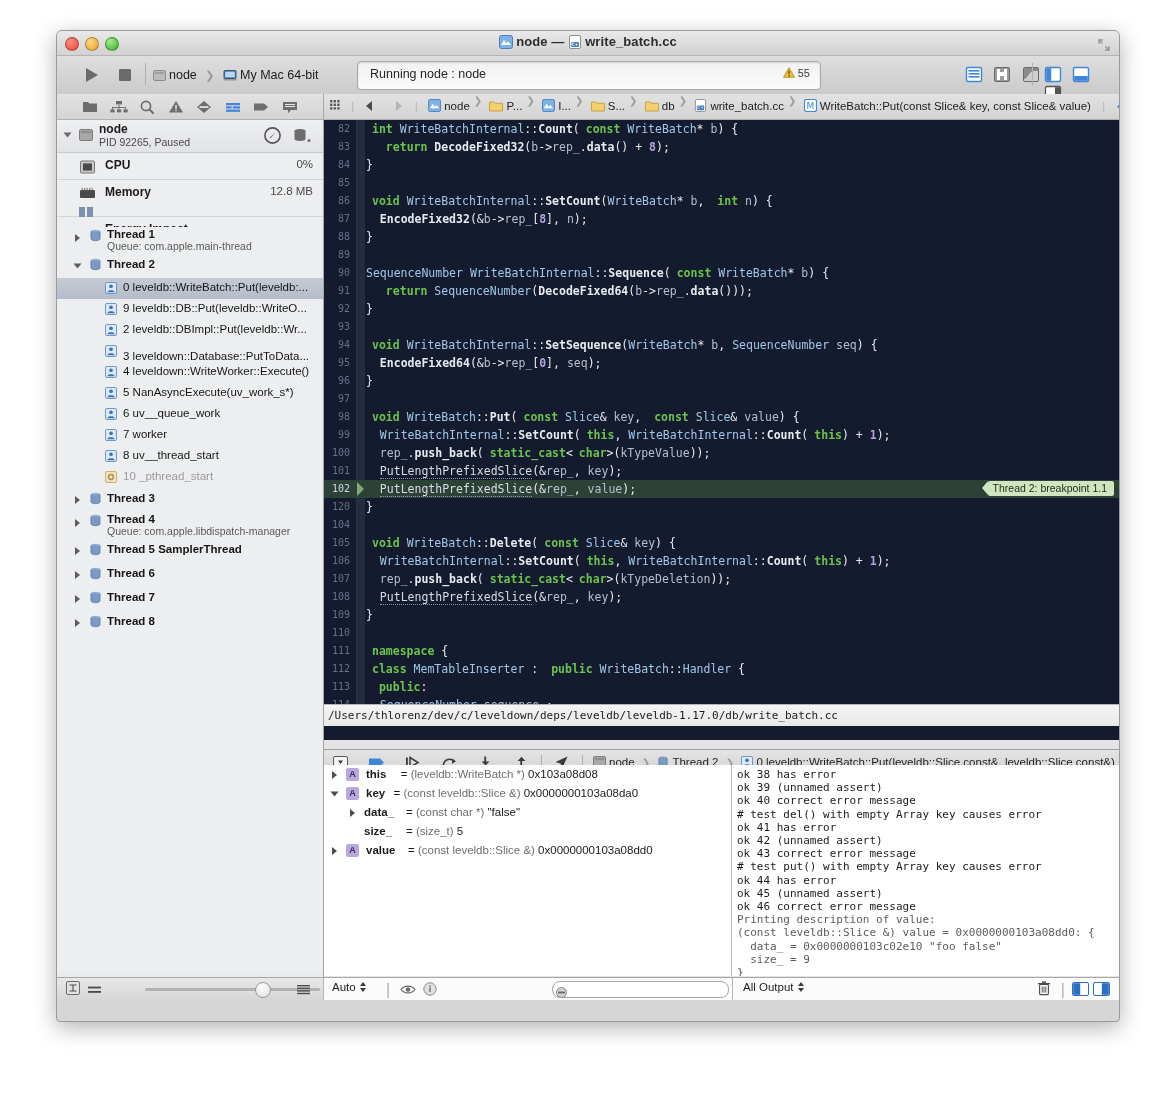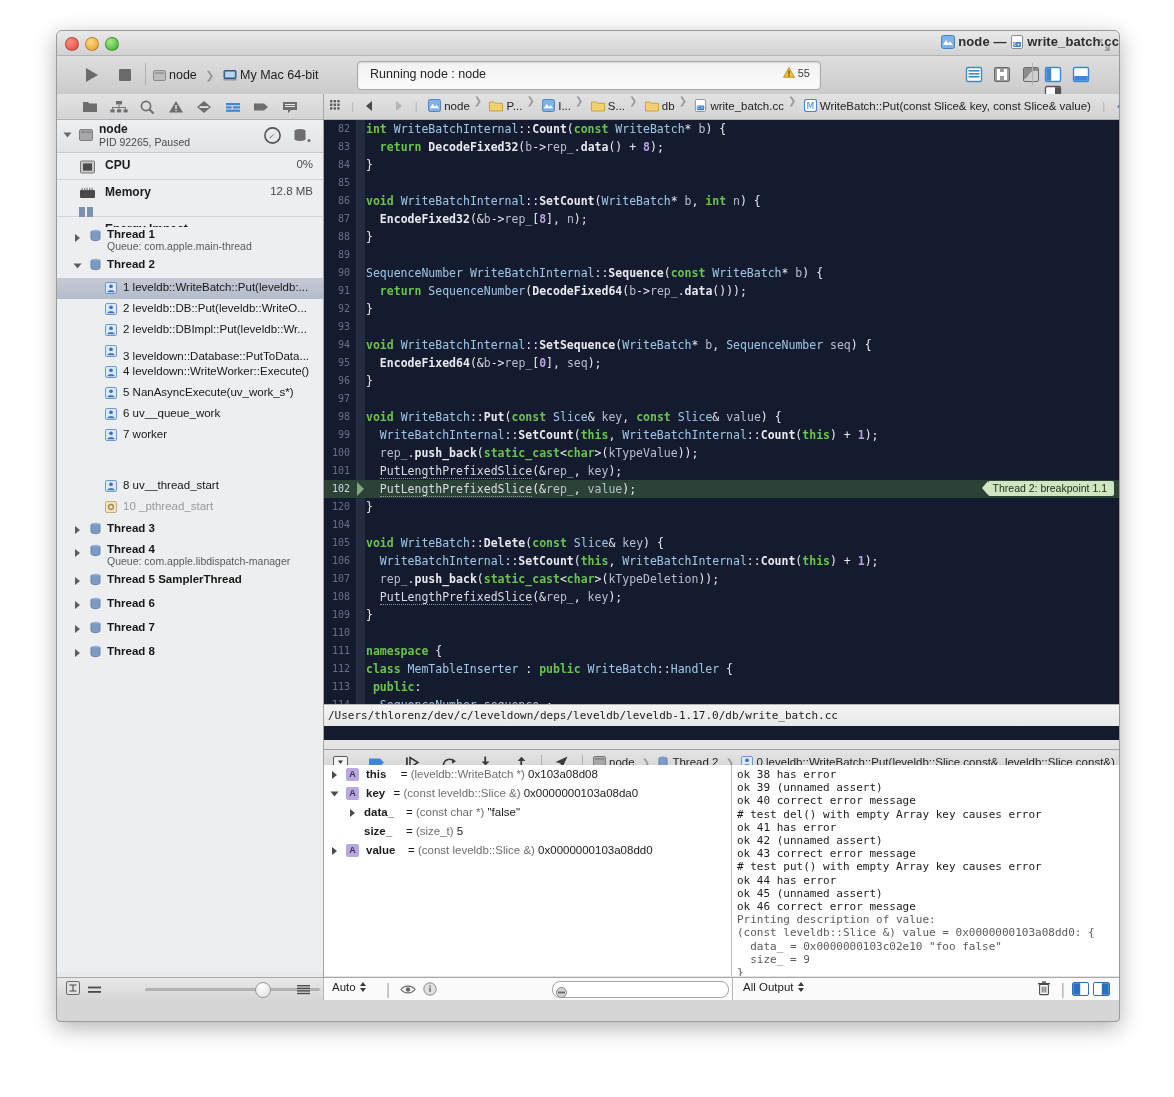--- a/index.html
+++ b/index.html
@@ -38,21 +38,21 @@
   .traffic {
     position: absolute; top: 6px;
     width: 12px; height: 12px; border-radius: 50%;
     border: 1px solid rgba(0,0,0,.25);
   }
   .tl-close { left: 8px;  background: radial-gradient(circle at 35% 30%, #ff8b7f, #e0493c); }
   .tl-min   { left: 28px; background: radial-gradient(circle at 35% 30%, #ffd783, #e5a022); }
   .tl-max   { left: 48px; background: radial-gradient(circle at 35% 30%, #a6ec86, #35ab2d); }
   #title-text {
     position: absolute; left: 0; right: 0; top: 3px;
-    text-align: right;
+    text-align: center;
     font-size: 13px; color: #2d2d2d; font-weight: 600;
     letter-spacing: .1px;
   }
   .title-icon {
     display: inline-block; vertical-align: -3px;
     width: 14px; height: 14px; margin-right: 3px;
   }
   #fullscreen-icon {
     position: absolute; right: 9px; top: 6px;
     width: 12px; height: 12px; opacity: .55;
@@ -267,21 +267,21 @@
     border-radius: 2px;
   }
   #bp-badge:before {
     content: ""; position: absolute;
     left: -6px; top: 0;
     border-top: 7.5px solid transparent;
     border-bottom: 7.5px solid transparent;
     border-right: 6px solid #cfe6c0;
   }
   
-  .k  { color: #6ac34e; font-weight: bold; }        
+  .k  { color: #6ac34e; font-weight: bold; padding-left: 6px; }        
   .ty { color: #9fc8e8; }                            
   .fn { color: #e8eaf0; font-weight: bold; }         
   .pl { color: #e8eaf0; }                            
   .mb { color: #b7becf; }                            
   .nu { color: #b6a2e0; font-weight: bold; }         
   .macro { color: #d8dbe4; border-bottom: 1px dotted #8b93a8; }
   #filepath {
     position: absolute; left: 0; top: 610px;
     width: 795px; height: 21px; line-height: 21px;
     background: linear-gradient(to bottom, #f4f4f4, #e8e8e8);
@@ -681,29 +681,29 @@
                   <path d="M1.8 2.2 L1.8 9 C1.8 10 3.7 10.8 6 10.8 C8.3 10.8 10.2 10 10.2 9 L10.2 2.2" fill="#7b9bc4" stroke="#4f6b91" stroke-width="0.6"></path>
                 </svg></span>
               <span class="tname" style="left:50px;top:4px;">Thread 2</span>
             </div>
             <div class="trow sel" style="height: 21px;">
               <span style="position:absolute;left:48px;top:4px;"><svg width="12" height="12" viewBox="0 0 13 13">
                   <rect x="0.5" y="0.5" width="12" height="12" rx="1.5" fill="#dce8f6" stroke="#5c8fc4"></rect>
                   <circle cx="6.5" cy="4.6" r="2" fill="#3f72b0"></circle>
                   <path d="M2.6 11 C2.6 8.2 10.4 8.2 10.4 11 Z" fill="#3f72b0"></path>
                 </svg></span>
-              <span class="frame-label" style="left:66px;top:3px;">1 leveldb::WriteBatch::Put(leveldb:...</span>
+              <span class="frame-label" style="left:66px;top:3px;">0 leveldb::WriteBatch::Put(leveldb:...</span>
             </div>
             <div class="trow" style="height: 21px;">
               <span style="position:absolute;left:48px;top:4px;"><svg width="12" height="12" viewBox="0 0 13 13">
                   <rect x="0.5" y="0.5" width="12" height="12" rx="1.5" fill="#dce8f6" stroke="#5c8fc4"></rect>
                   <circle cx="6.5" cy="4.6" r="2" fill="#3f72b0"></circle>
                   <path d="M2.6 11 C2.6 8.2 10.4 8.2 10.4 11 Z" fill="#3f72b0"></path>
                 </svg></span>
-              <span class="frame-label" style="left:66px;top:3px;">2 leveldb::DB::Put(leveldb::WriteO...</span>
+              <span class="frame-label" style="left:66px;top:3px;">9 leveldb::DB::Put(leveldb::WriteO...</span>
             </div>
             <div class="trow" style="height: 21px;">
               <span style="position:absolute;left:48px;top:4px;"><svg width="12" height="12" viewBox="0 0 13 13">
                   <rect x="0.5" y="0.5" width="12" height="12" rx="1.5" fill="#dce8f6" stroke="#5c8fc4"></rect>
                   <circle cx="6.5" cy="4.6" r="2" fill="#3f72b0"></circle>
                   <path d="M2.6 11 C2.6 8.2 10.4 8.2 10.4 11 Z" fill="#3f72b0"></path>
                 </svg></span>
               <span class="frame-label" style="left:66px;top:3px;">2 leveldb::DBImpl::Put(leveldb::Wr...</span>
             </div>
             <div class="trow" style="height: 21px;">
@@ -739,21 +739,21 @@
               <span class="frame-label" style="left:66px;top:3px;">6 uv__queue_work</span>
             </div>
             <div class="trow" style="height: 21px;">
               <span style="position:absolute;left:48px;top:4px;"><svg width="12" height="12" viewBox="0 0 13 13">
                   <rect x="0.5" y="0.5" width="12" height="12" rx="1.5" fill="#dce8f6" stroke="#5c8fc4"></rect>
                   <circle cx="6.5" cy="4.6" r="2" fill="#3f72b0"></circle>
                   <path d="M2.6 11 C2.6 8.2 10.4 8.2 10.4 11 Z" fill="#3f72b0"></path>
                 </svg></span>
               <span class="frame-label" style="left:66px;top:3px;">7 worker</span>
             </div>
-            <div class="trow" style="height: 21px; margin-top: 30px;">
+            <div class="trow" style="height: 21px;">
               <span style="position:absolute;left:48px;top:4px;"><svg width="12" height="12" viewBox="0 0 13 13">
                   <rect x="0.5" y="0.5" width="12" height="12" rx="1.5" fill="#dce8f6" stroke="#5c8fc4"></rect>
                   <circle cx="6.5" cy="4.6" r="2" fill="#3f72b0"></circle>
                   <path d="M2.6 11 C2.6 8.2 10.4 8.2 10.4 11 Z" fill="#3f72b0"></path>
                 </svg></span>
               <span class="frame-label" style="left:66px;top:3px;">8 uv__thread_start</span>
             </div>
             <div class="trow" style="height: 21px;">
               <span style="position:absolute;left:48px;top:4px;"><svg width="12" height="12" viewBox="0 0 13 13">
                   <rect x="0.5" y="0.5" width="12" height="12" rx="1.5" fill="#f2e3c0" stroke="#c2a86e"></rect>

